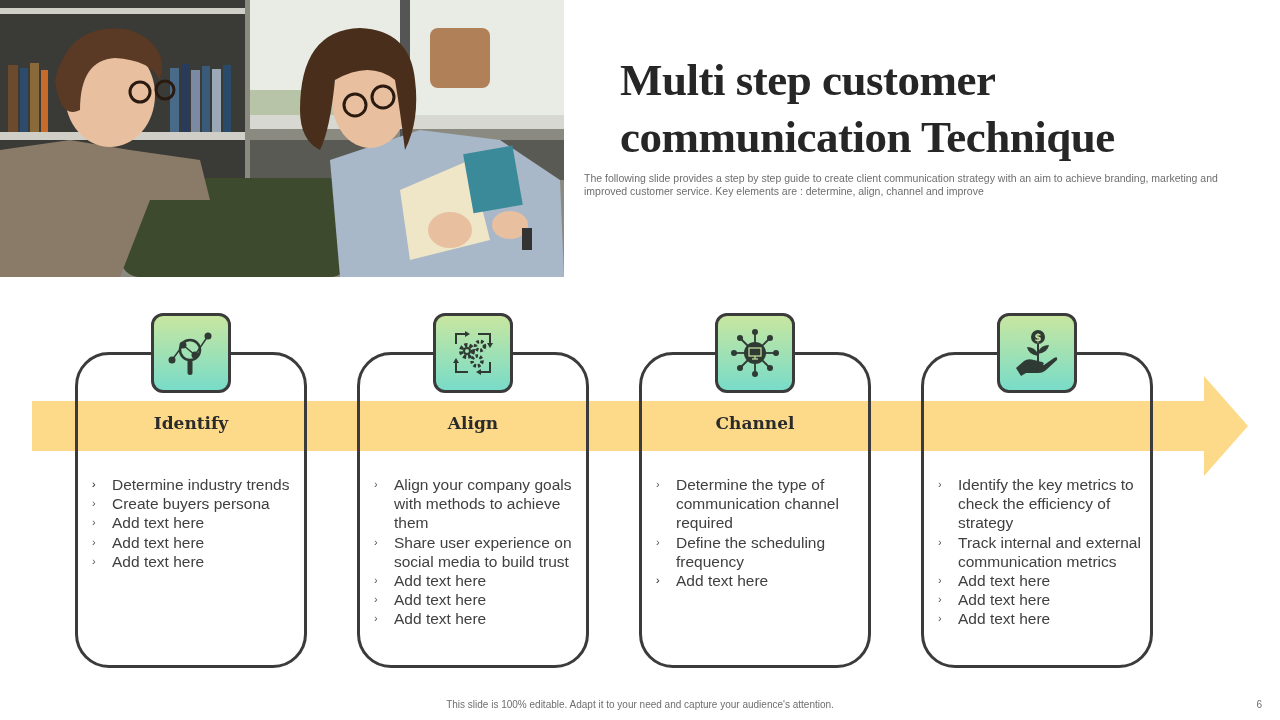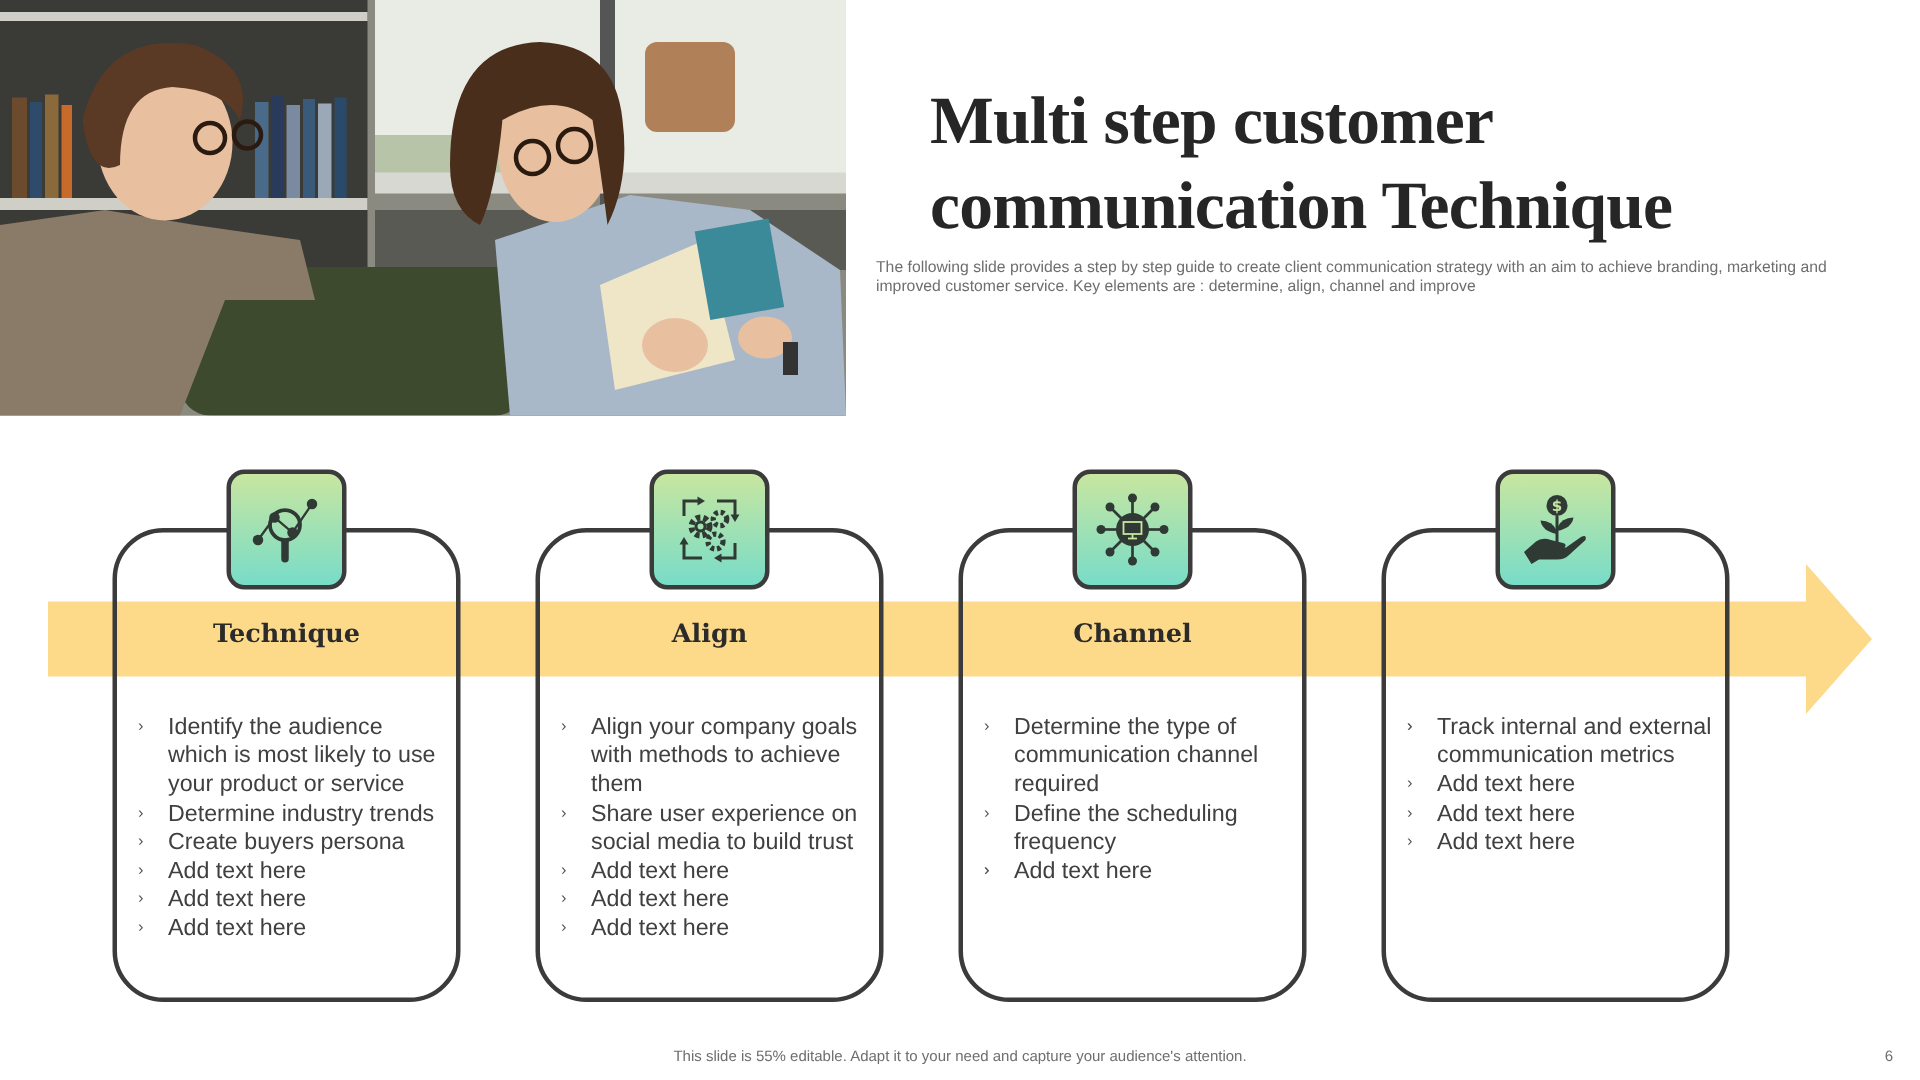--- a/index.html
+++ b/index.html
@@ -76,34 +76,34 @@
   <span>communication Technique</span>
 </h1>
 <p class="subtitle">The following slide provides a step by step guide to create client communication strategy with an aim to achieve branding, marketing and improved customer service. Key elements are : determine, align, channel and improve</p>
 
 <svg class="arrow" viewBox="0 0 1216 100">
   <polygon points="0,25 1172,25 1172,0 1216,50 1172,100 1172,75 0,75" fill="#fdd98a"></polygon>
 </svg>
 
 <div class="card" style="left:75px;">
   <div class="band"></div>
-  <div class="heading">Technique</div>
+  <div class="heading">Identify</div>
   <div class="icon-box">
     <svg width="50" height="50" viewBox="0 0 50 50">
       <circle cx="24" cy="22" r="10" fill="none" stroke="#2f3a34" stroke-width="2.5"></circle>
       <rect x="21.5" y="31" width="5" height="16" rx="2.5" fill="#2f3a34"></rect>
       <polyline points="6,32 17,17 29,27 42,8" fill="none" stroke="#2f3a34" stroke-width="1.5"></polyline>
       <circle cx="6" cy="32" r="3.5" fill="#2f3a34"></circle>
       <circle cx="17" cy="17" r="3.5" fill="#2f3a34"></circle>
       <circle cx="29" cy="27" r="3.5" fill="#2f3a34"></circle>
       <circle cx="42" cy="8" r="3.5" fill="#2f3a34"></circle>
     </svg>
   </div>
   <ul class="bullets">
-    <li><span class="chev">›</span><span>Identify the audience which is most likely to use your product or service</span></li>
+    <li><span class="chev">›</span></li>
     <li><span class="chev">›</span><span>Determine industry trends</span></li>
     <li><span class="chev">›</span><span>Create buyers persona</span></li>
     <li><span class="chev">›</span><span>Add text here</span></li>
     <li><span class="chev">›</span><span>Add text here</span></li>
     <li><span class="chev">›</span><span>Add text here</span></li>
   </ul>
 </div>
 
 <div class="card" style="left:357px;">
   <div class="band"></div>
@@ -178,22 +178,22 @@
     <svg width="50" height="50" viewBox="0 0 50 50">
       <circle cx="26" cy="9" r="7" fill="#2f3a34"></circle>
       <text x="26" y="12.5" text-anchor="middle" font-size="10" font-family="DejaVu Sans, sans-serif" fill="#c8e6a0" font-weight="bold">$</text>
       <line x1="26" y1="16" x2="26" y2="34" stroke="#2f3a34" stroke-width="2"></line>
       <path d="M26 28 Q16 26 15 19 Q23 19 26 26 Z" fill="#2f3a34"></path>
       <path d="M26 26 Q36 24 37 17 Q29 17 26 24 Z" fill="#2f3a34"></path>
       <path d="M4 40 L12 33 Q16 30 22 32 L30 34 Q33 35 31 37 L22 37 L32 37 L42 30 Q46 28 45 32 L34 42 Q31 45 26 45 L14 45 L9 48 Z" fill="#2f3a34"></path>
     </svg>
   </div>
   <ul class="bullets">
-    <li><span class="chev">›</span></li>
+    <li><span class="chev">›</span><span>Identify the key metrics to check the efficiency of strategy</span></li>
     <li><span class="chev">›</span><span>Track internal and external communication metrics</span></li>
     <li><span class="chev">›</span><span>Add text here</span></li>
     <li><span class="chev">›</span><span>Add text here</span></li>
     <li><span class="chev">›</span><span>Add text here</span></li>
   </ul>
 </div>
 
-<div class="footer">This slide is 55% editable. Adapt it to your need and capture your audience's attention.</div>
+<div class="footer">This slide is 100% editable. Adapt it to your need and capture your audience's attention.</div>
 <div class="page-num">6</div>
 
 </body></html>

